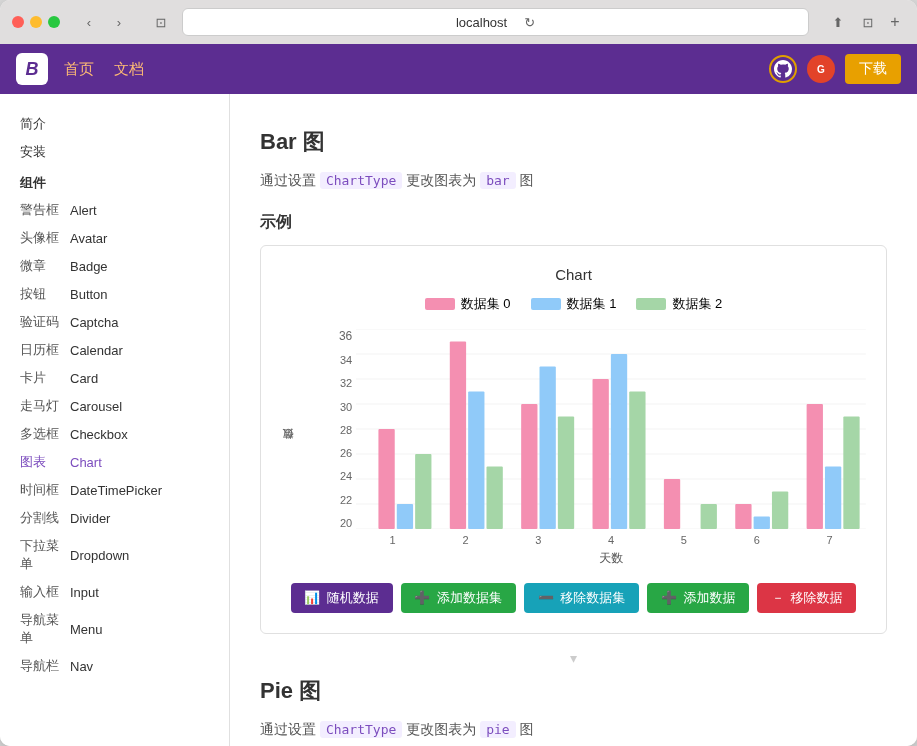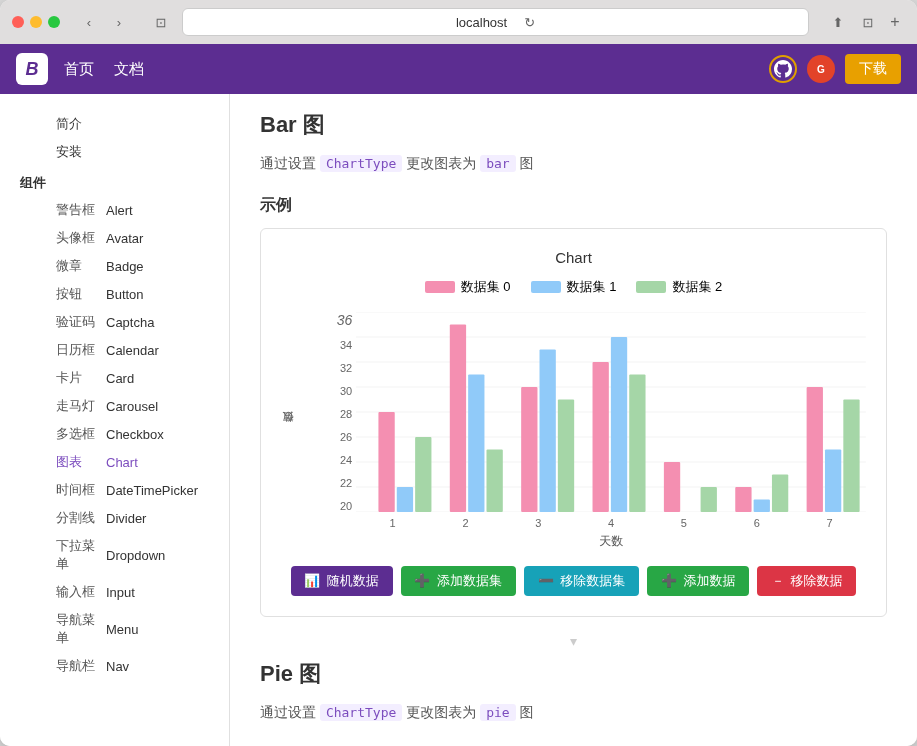--- a/index.html
+++ b/index.html
@@ -19,40 +19,40 @@
     .window-btn { width: 26px; height: 20px; background: none; border: none; cursor: pointer; color: #666; font-size: 13px; display: flex; align-items: center; justify-content: center; margin-left: 8px; }
     .address-bar { flex: 1; height: 28px; background: white; border-radius: 6px; border: 1px solid #ccc; display: flex; align-items: center; justify-content: center; font-size: 13px; color: #333; gap: 17px; }
     .refresh-btn { background: none; border: none; cursor: pointer; color: #666; font-size: 13px; }
     .toolbar-right { display: flex; gap: 4px; margin-left: 8px; }
     .plus-btn { width: 20px; height: 20px; background: none; border: none; cursor: pointer; color: #666; font-size: 16px; display: flex; align-items: center; justify-content: center; }
 
     
     .app-header { background: #5c2d91; height: 50px; display: flex; align-items: center; padding: 0 16px; flex-shrink: 0; }
     .brand-icon { width: 32px; height: 32px; background: white; border-radius: 6px; display: flex; align-items: center; justify-content: center; font-weight: bold; font-style: italic; font-size: 18px; color: #5c2d91; margin-right: 16px; }
     .header-nav { display: flex; gap: 20px; }
-    .header-nav a { color: #ffffff; text-decoration: none; font-size: 15px; }
+    .header-nav a { color: #fdba74; text-decoration: none; font-size: 15px; }
     .header-right { margin-left: auto; display: flex; align-items: center; gap: 10px; }
     .github-icon { width: 28px; height: 28px; border-radius: 50%; border: 2px solid #e0a000; display: flex; align-items: center; justify-content: center; color: white; font-size: 16px; }
     .gitlab-icon { width: 28px; height: 28px; border-radius: 50%; background: #e24329; display: flex; align-items: center; justify-content: center; color: white; font-size: 10px; font-weight: bold; }
     .download-btn { background: #e8a000; color: white; border: none; padding: 6px 14px; border-radius: 4px; cursor: pointer; font-size: 14px; }
 
     
     .main-layout { display: flex; flex: 1; overflow: hidden; }
 
     
     .sidebar { width: 230px; background: white; border-right: 1px solid #e0e0e0; overflow-y: auto; flex-shrink: 0; padding: 16px 0; }
     .sidebar-section-title { font-size: 13px; font-weight: bold; color: #333; padding: 8px 20px 4px; }
-    .sidebar-item { display: flex; align-items: center; padding: 5px 20px; cursor: pointer; color: #333; font-size: 14px; margin-left: 36px; }
+    .sidebar-item { display: flex; align-items: center; padding: 5px 20px; cursor: pointer; color: #333; font-size: 14px; }
     .sidebar-item.active { color: #7c4dbe; }
     .sidebar-item .zh { width: 50px; color: #555; font-size: 13px; }
     .sidebar-item .en { color: inherit; font-size: 13px; }
     .sidebar-item.active .en { color: #7c4dbe; font-weight: 500; }
 
     
-    .content { flex: 1; overflow-y: auto; padding: 16px 30px; background: #fff; }
+    .content { flex: 1; overflow-y: auto; padding: 33px 30px; background: #fff; }
     .section-title { font-size: 22px; font-weight: 600; color: #333; margin-bottom: 12px; }
     .description { font-size: 14px; color: #555; margin-bottom: 20px; line-height: 1.6; }
     .code-tag { background: #f3eeff; color: #7c4dbe; padding: 1px 6px; border-radius: 3px; font-family: monospace; font-size: 13px; }
     .example-label { font-size: 16px; font-weight: 600; color: #333; margin-bottom: 12px; }
 
     
     .chart-container { border: 1px solid #e0e0e0; border-radius: 6px; padding: 20px; margin-bottom: 16px; }
     .chart-title { text-align: center; font-size: 15px; font-weight: 500; color: #333; margin-bottom: 12px; }
     .legend { display: flex; justify-content: center; gap: 20px; margin-bottom: 16px; font-size: 13px; }
     .legend-item { display: flex; align-items: center; gap: 6px; }
@@ -234,21 +234,21 @@
             </div>
           </div>
 
           <div style="display:flex; align-items:stretch;">
 
             <div style="display:flex; align-items:center; margin-right:4px;">
               <span style="writing-mode:vertical-rl; transform:rotate(180deg); font-size:11px; color:#666;">数值</span>
             </div>
 
             <div style="display:flex; flex-direction:column; justify-content:space-between; align-items:flex-end; padding-right:4px; height:200px; padding-bottom:0;">
-              <span style="font-size:14px; color:#666;font-style:italic;">36</span>
+              <span style="font-size:12px; color:#666;">36</span>
               <span style="font-size:11px; color:#666;">34</span>
               <span style="font-size:11px; color:#666;">32</span>
               <span style="font-size:11px; color:#666;">30</span>
               <span style="font-size:11px; color:#666;">28</span>
               <span style="font-size:11px; color:#666;">26</span>
               <span style="font-size:11px; color:#666;">24</span>
               <span style="font-size:11px; color:#666;">22</span>
               <span style="font-size:11px; color:#666;margin-left:40px;">20</span>
             </div>
 

